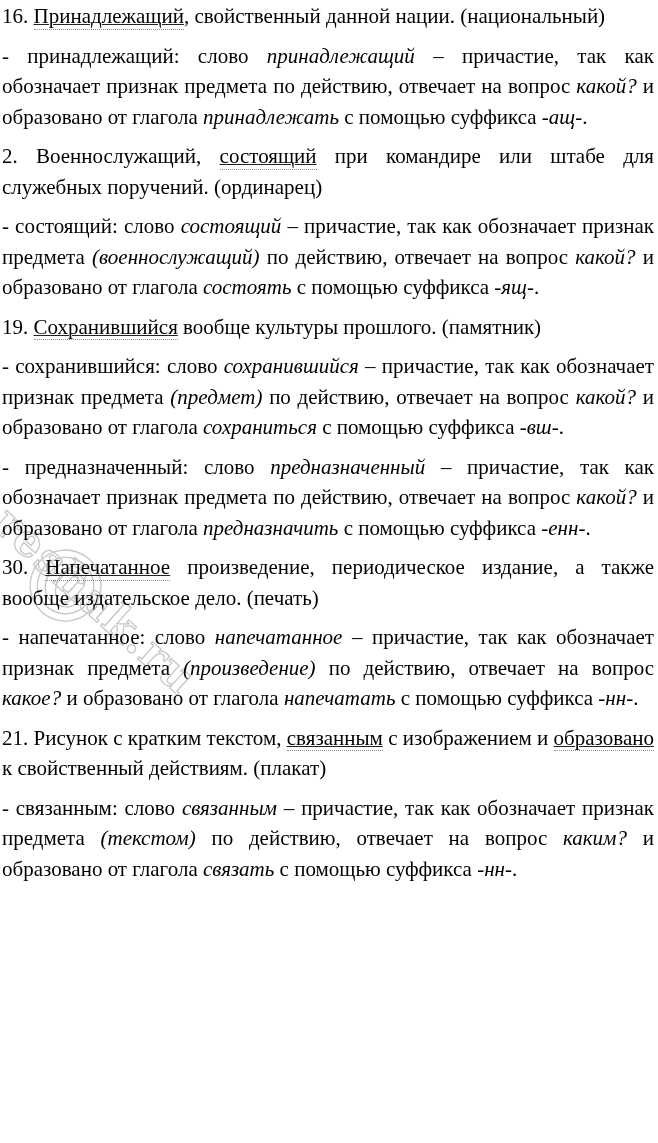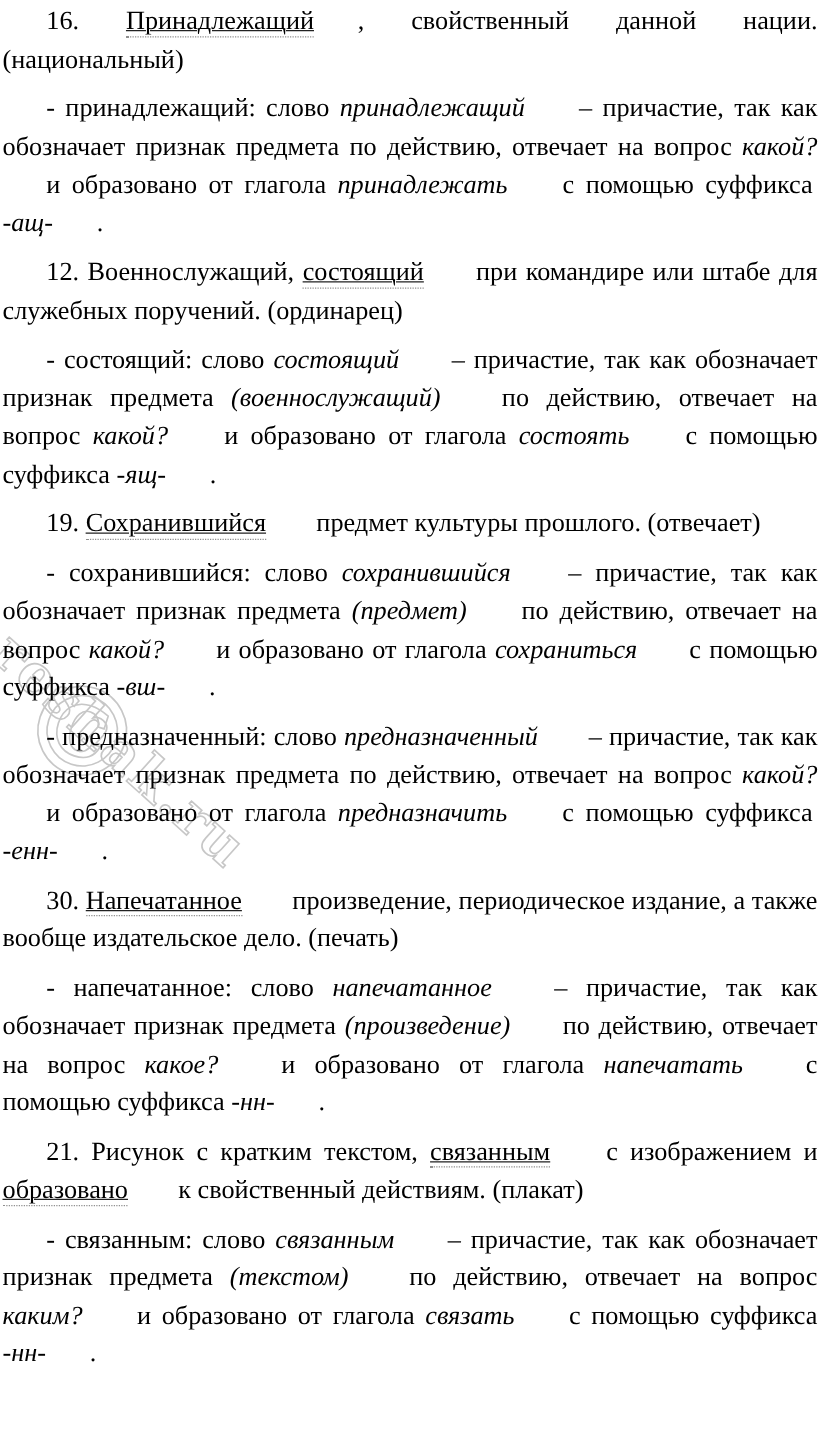--- a/index.html
+++ b/index.html
@@ -23,21 +23,21 @@
     padding: 1px 3px 0 2px;
     z-index: 1;
   }
   p.para {
     margin: 0 0 9px 0;
     font-size: 21px;
     line-height: 30.5px;
     text-align: justify;
     text-justify: inter-word;
   }
-  .seg-n { font-style: normal; margin-left: 35px; }
+  .seg-n { font-style: normal; }
   .seg-i { font-style: italic; }
   .seg-u {
     text-decoration: underline;
     text-decoration-thickness: 1px;
     text-decoration-color: #222;
     border-bottom: 1px dotted #8f8f8f;
     padding-bottom: 0.5px;
   }
   
   .wm {
@@ -76,25 +76,25 @@
 
 <div class="wm" id="wm-text">reshak.ru</div>
 <div class="wm" id="wm-copy">©</div>
 
 <div id="doc">
     <div>
       <p class="para"><span class="seg-n">16. </span><span class="seg-u">Принадлежащий</span><span class="seg-n">, свойственный данной нации. (национальный)</span></p>
       <p class="para"><span class="seg-n">- принадлежащий: слово </span><span class="seg-i">принадлежащий</span><span class="seg-n"> – причастие, так как обозначает признак предмета по действию, отвечает на вопрос </span><span class="seg-i">какой?</span><span class="seg-n"> и образовано от глагола </span><span class="seg-i">принадлежать</span><span class="seg-n"> с помощью суффикса </span><span class="seg-i">-ащ-</span><span class="seg-n">.</span></p>
     </div>
     <div>
-      <p class="para"><span class="seg-n">12. Военнослужащий, </span><span class="seg-u">состоящий</span><span class="seg-n"> при командире или штабе для служебных поручений. (ординарец)</span></p>
+      <p class="para"><span class="seg-n">2. Военнослужащий, </span><span class="seg-u">состоящий</span><span class="seg-n"> при командире или штабе для служебных поручений. (ординарец)</span></p>
       <p class="para"><span class="seg-n">- состоящий: слово </span><span class="seg-i">состоящий</span><span class="seg-n"> – причастие, так как обозначает признак предмета </span><span class="seg-i">(военнослужащий)</span><span class="seg-n"> по действию, отвечает на вопрос </span><span class="seg-i">какой?</span><span class="seg-n"> и образовано от глагола </span><span class="seg-i">состоять</span><span class="seg-n"> с помощью суффикса </span><span class="seg-i">-ящ-</span><span class="seg-n">.</span></p>
     </div>
     <div>
-      <p class="para"><span class="seg-n">19. </span><span class="seg-u">Сохранившийся</span><span class="seg-n"> предмет культуры прошлого. (отвечает)</span></p>
+      <p class="para"><span class="seg-n">19. </span><span class="seg-u">Сохранившийся</span><span class="seg-n"> вообще культуры прошлого. (памятник)</span></p>
       <p class="para"><span class="seg-n">- сохранившийся: слово </span><span class="seg-i">сохранившийся</span><span class="seg-n"> – причастие, так как обозначает признак предмета </span><span class="seg-i">(предмет)</span><span class="seg-n"> по действию, отвечает на вопрос </span><span class="seg-i">какой?</span><span class="seg-n"> и образовано от глагола </span><span class="seg-i">сохраниться</span><span class="seg-n"> с помощью суффикса </span><span class="seg-i">-вш-</span><span class="seg-n">.</span></p>
     </div>
     <div>
       <p class="para"><span class="seg-n">- предназначенный: слово </span><span class="seg-i">предназначенный</span><span class="seg-n"> – причастие, так как обозначает признак предмета по действию, отвечает на вопрос </span><span class="seg-i">какой?</span><span class="seg-n"> и образовано от глагола </span><span class="seg-i">предназначить</span><span class="seg-n"> с помощью суффикса </span><span class="seg-i">-енн-</span><span class="seg-n">.</span></p>
     </div>
     <div>
       <p class="para"><span class="seg-n">30. </span><span class="seg-u">Напечатанное</span><span class="seg-n"> произведение, периодическое издание, а также вообще издательское дело. (печать)</span></p>
       <p class="para"><span class="seg-n">- напечатанное: слово </span><span class="seg-i">напечатанное</span><span class="seg-n"> – причастие, так как обозначает признак предмета </span><span class="seg-i">(произведение)</span><span class="seg-n"> по действию, отвечает на вопрос </span><span class="seg-i">какое?</span><span class="seg-n"> и образовано от глагола </span><span class="seg-i">напечатать</span><span class="seg-n"> с помощью суффикса </span><span class="seg-i">-нн-</span><span class="seg-n">.</span></p>
     </div>
     <div>

